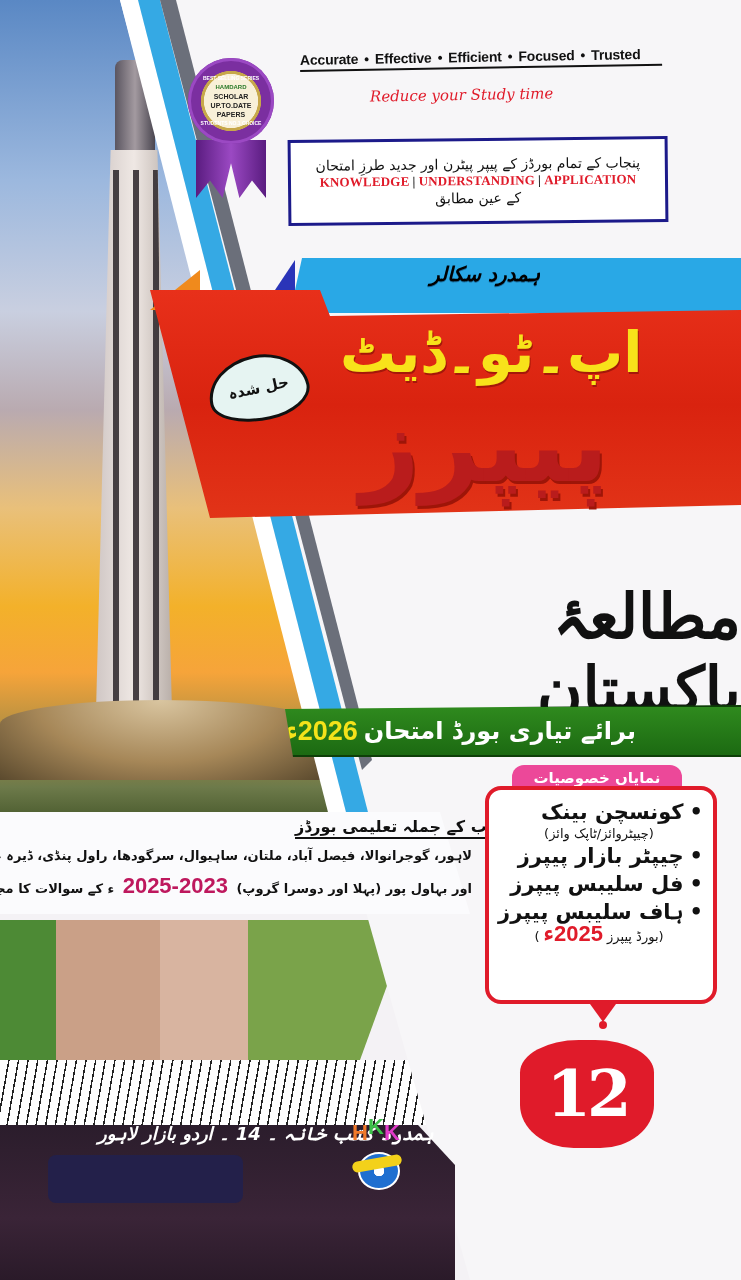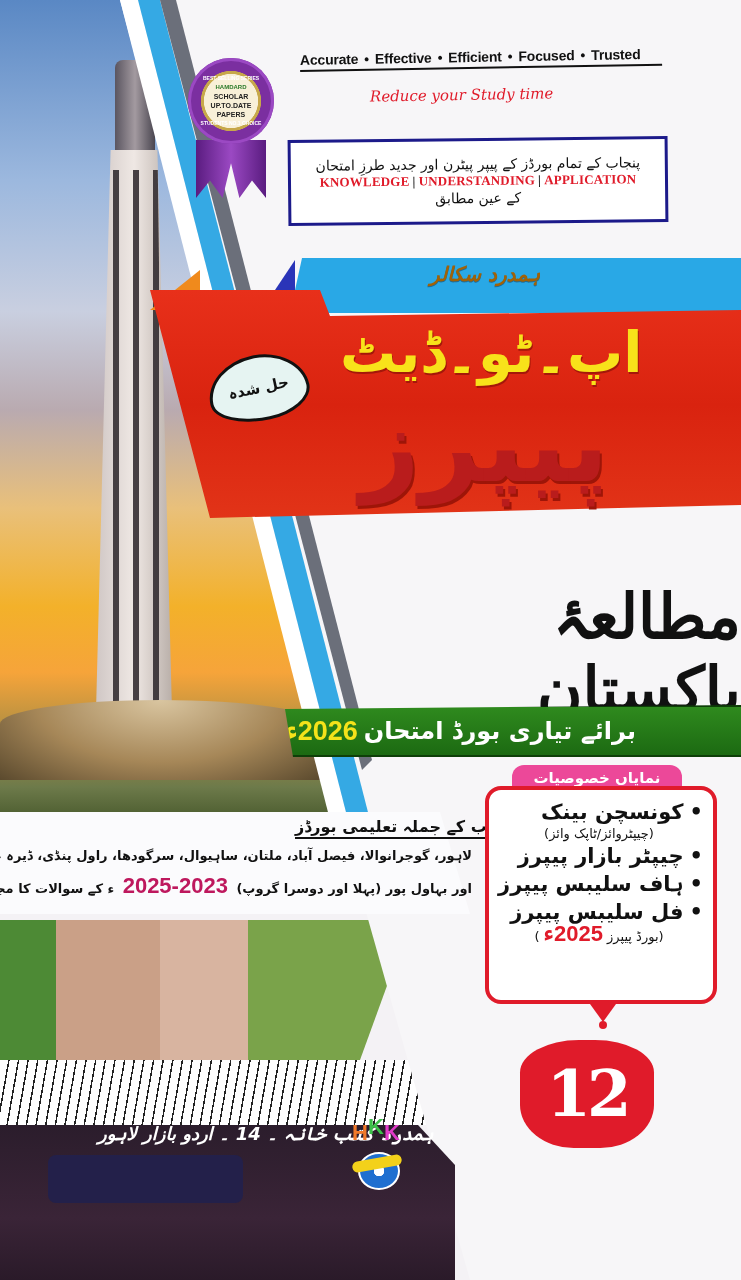--- a/index.html
+++ b/index.html
@@ -43,21 +43,21 @@
   
   .infobox { left:288px; top:138px; width:374px; height:80px; border:3px solid #1c1a8a; background:#fff; display:flex; flex-direction:column; align-items:center; justify-content:center; transform:rotate(-0.6deg); }
   .infobox .ur { font-family:"DejaVu Serif", serif; font-size:14px; color:#111; direction:rtl; line-height:18px; }
   .infobox .en { font-family:"Liberation Serif", serif; font-weight:bold; font-size:13px; color:#e01b2a; letter-spacing:.2px; }
   .infobox .en .sep { color:#111; margin:0 3px; }
 
   
   .bluestrip { left:290px; top:258px; width:451px; height:55px; background:#29a8e6; clip-path: polygon(12px 0, 100% 0, 100% 100%, 0 100%); }
   .bluestrip-tab { left:275px; top:260px; width:20px; height:30px; background:#2a34b8; clip-path: polygon(100% 0,100% 100%,0 100%); }
   .orange-tab { left:150px; top:270px; width:50px; height:40px; background:#f08a1c; clip-path:polygon(100% 0,100% 100%,0 100%); }
-  .brand { left:430px; top:262px; font-size:20px; font-weight:bold; color:#a16207; direction:rtl; font-family:"DejaVu Sans", sans-serif; font-style:italic; text-shadow:0 1px 0 #1a6ea0; }
+  .brand { left:430px; top:262px; font-size:20px; font-weight:bold; color:#000000; direction:rtl; font-family:"DejaVu Sans", sans-serif; font-style:italic; text-shadow:0 1px 0 #1a6ea0; }
   .redbanner { left:150px; top:290px; width:591px; height:230px; background:linear-gradient(180deg,#e8301a,#d9230f 50%,#e23418); clip-path: polygon(0 0, 170px 0, 180px 26px, 591px 20px, 591px 215px, 60px 228px); }
   .title1 { left:340px; top:320px; font-size:56px; font-weight:bold; color:#f8e21a; direction:rtl; letter-spacing:2px; font-family:"DejaVu Sans", sans-serif; text-shadow:1px 2px 0 #a4180a; }
   .title2 { left:360px; top:390px; font-size:104px; font-weight:bold; color:#b91c1c; direction:rtl; font-family:"DejaVu Sans", sans-serif; line-height:110px; text-shadow:2px 3px 0 #9e1508; }
   .cloud { left:208px; top:355px; width:95px; height:60px; background:#e6f4f2; border:3px solid #111; border-radius:50% 50% 45% 55% / 60% 60% 40% 40%; display:flex; align-items:center; justify-content:center; transform:rotate(-12deg); }
   .cloud span { font-size:15px; color:#111; direction:rtl; font-weight:bold; }
 
   
   .subject { left:345px; top:580px; font-size:62px; color:#111; font-weight:bold; direction:rtl; font-family:"DejaVu Serif", serif; }
   
   .greenstrip { left:285px; top:705px; width:456px; height:52px; background:linear-gradient(180deg,#2f8a1e,#1c6a12); border-top:2px solid #0e3f08; border-bottom:2px solid #0e3f08; clip-path:polygon(0 4px,100% 0,100% 100%,8px 100%); display:flex; align-items:center; justify-content:flex-end; padding-right:38px; box-sizing:border-box; direction:rtl; }
@@ -159,22 +159,22 @@
   <span>اور بہاول پور (پہلا اور دوسرا گروپ)</span>
   <span class="yr">2023-2025</span>
   <span>ء کے سوالات کا مجموعہ</span>
 </div>
 
 <div class="abs feat-tab">نمایاں خصوصیات</div>
 <div class="abs feat-box">
   <div class="feat-item"><span class="b">•</span><span>کونسچن بینک</span></div>
   <div class="feat-sub">(چیپٹروائز/ٹاپک وائز)</div>
   <div class="feat-item"><span class="b">•</span><span>چیپٹر بازار پیپرز</span></div>
+  <div class="feat-item"><span class="b">•</span><span>فل سلیبس پیپرز</span></div>
   <div class="feat-item"><span class="b">•</span><span>ہاف سلیبس پیپرز</span></div>
-  <div class="feat-item"><span class="b">•</span><span>فل سلیبس پیپرز</span></div>
   <div class="feat-sub">
     <span>(بورڈ پیپرز</span>
     <span class="red">2025ء</span>
     <span>)</span>
   </div>
 </div>
 <div class="abs feat-arrow"></div>
 <div class="abs feat-dot"></div>
 
 <div class="abs grade">

